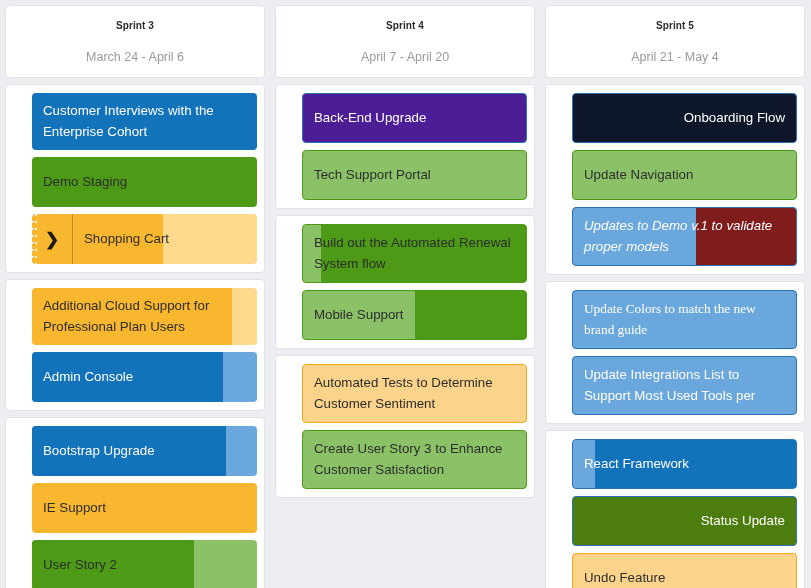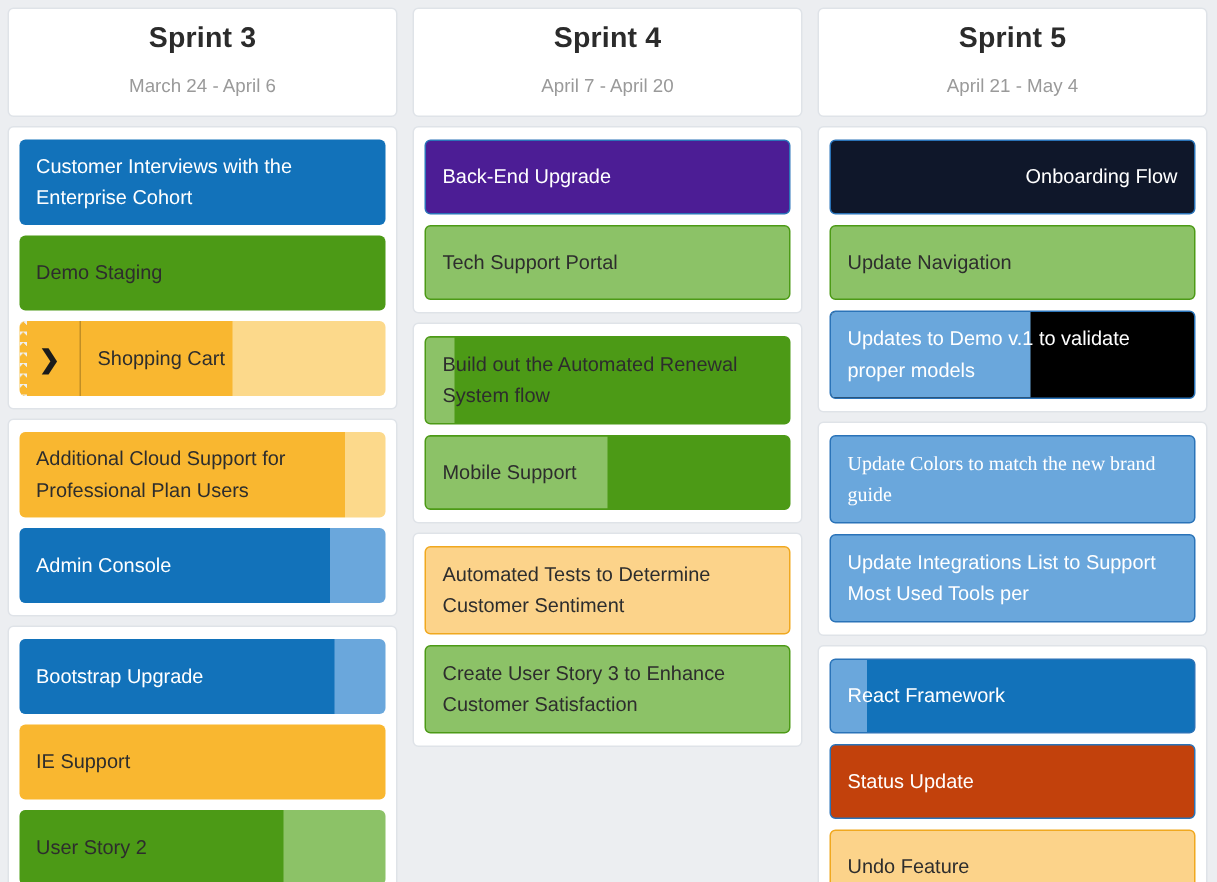--- a/index.html
+++ b/index.html
@@ -33,21 +33,21 @@
   
   .col-header {
     background: #ffffff;
     border: 1px solid #dfe3e8;
     border-radius: 4px;
     padding: 10px 8px 11px 8px;
     text-align: center;
     flex: 0 0 auto;
   }
   .col-title {
-    font-size: 19px;
+    font-size: 10px;
     font-weight: bold;
     color: #2b2b2b;
     line-height: 20px;
     letter-spacing: 0.1px;
   }
   .col-dates {
     font-size: 12.5px;
     color: #9a9a9a;
     line-height: 18px;
     margin-top: 12px;
@@ -68,20 +68,21 @@
 
   
   .card {
     position: relative;
     border-radius: 4px;
     box-sizing: border-box;
     overflow: hidden;
     display: flex;
     align-items: center;
     min-height: 52px;
+    margin-left: 19px;
   }
   .card .fill {
     position: absolute;
     left: 0; top: 0; bottom: 0;
     z-index: 0;
   }
   .card .label {
     position: relative;
     z-index: 2;
     padding: 8px 11px;
@@ -217,39 +218,39 @@
         <div class="col-title">Sprint 5</div>
         <div class="col-dates">April 21 - May 4</div>
       </div>
       <div class="group">
         <div class="card style-outline txt-light" style="background: #0f172a; border-color: rgb(42, 115, 184); min-height: 50px; justify-content: flex-end;">
           <div class="label">Onboarding Flow</div>
         </div>
         <div class="card style-outline txt-dark" style="background: rgb(140, 194, 103); border-color: rgb(76, 154, 22); min-height: 50px;">
           <div class="label">Update Navigation</div>
         </div>
-        <div class="card style-outline txt-light" style="background: #000000; border-color: rgb(42, 115, 184); min-height: 54px;">
+        <div class="card style-outline txt-light" style="background: #7f1d1d; border-color: rgb(42, 115, 184); min-height: 54px; font-style: italic;">
           <div class="fill" style="width: 55%; background: rgb(106, 167, 220);"></div>
           <div class="label">Updates to Demo v.1 to validate proper models</div>
         </div>
       </div>
       <div class="group">
         <div class="card style-outline txt-light" style="background: rgb(106, 167, 220); border-color: rgb(42, 115, 184); min-height: 54px; font-family: Liberation Serif, serif;">
           <div class="label">Update Colors to match the new brand guide</div>
         </div>
         <div class="card style-outline txt-light" style="background: rgb(106, 167, 220); border-color: rgb(42, 115, 184); min-height: 54px;">
           <div class="label">Update Integrations List to Support Most Used Tools per</div>
         </div>
       </div>
       <div class="group">
         <div class="card style-outline txt-light" style="background: rgb(18, 114, 186); border-color: rgb(42, 115, 184); min-height: 50px;">
           <div class="fill" style="width: 10%; background: rgb(106, 167, 220);"></div>
           <div class="label">React Framework</div>
         </div>
-        <div class="card style-outline txt-light" style="background: #c2410c; border-color: rgb(42, 115, 184); min-height: 50px;">
+        <div class="card style-outline txt-light" style="background: #4d7c0f; border-color: rgb(42, 115, 184); min-height: 50px; justify-content: flex-end;">
           <div class="label">Status Update</div>
         </div>
         <div class="card style-outline txt-dark" style="background: rgb(252, 211, 138); border-color: rgb(240, 168, 31); min-height: 50px;">
           <div class="label">Undo Feature</div>
         </div>
       </div>
     </div>
   </div>
 
 </body></html>

